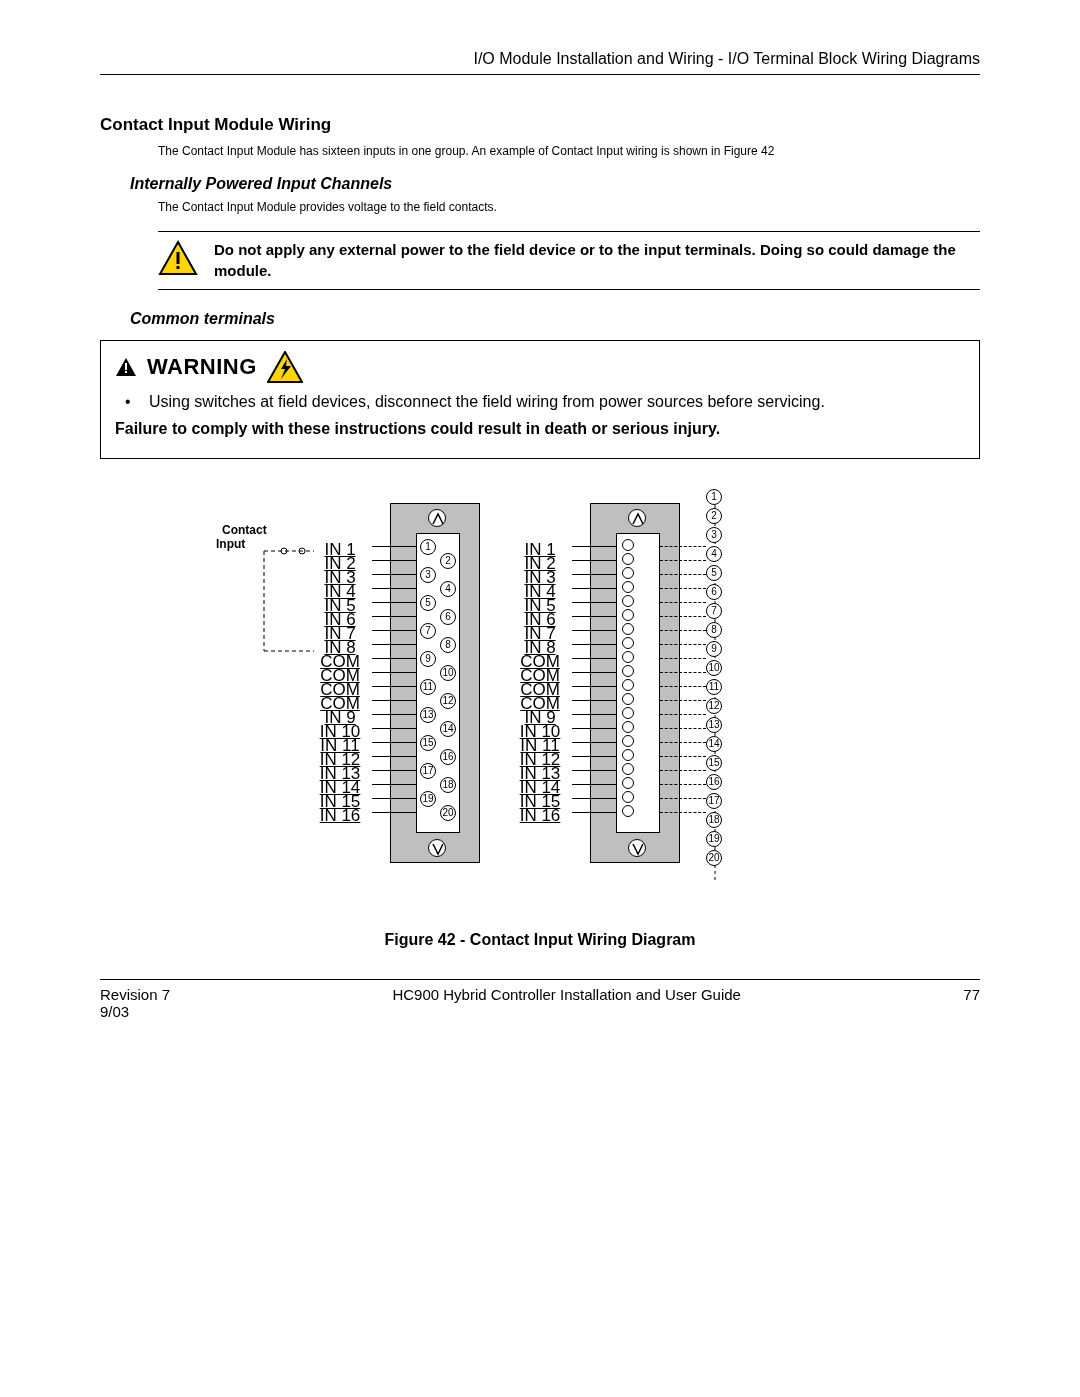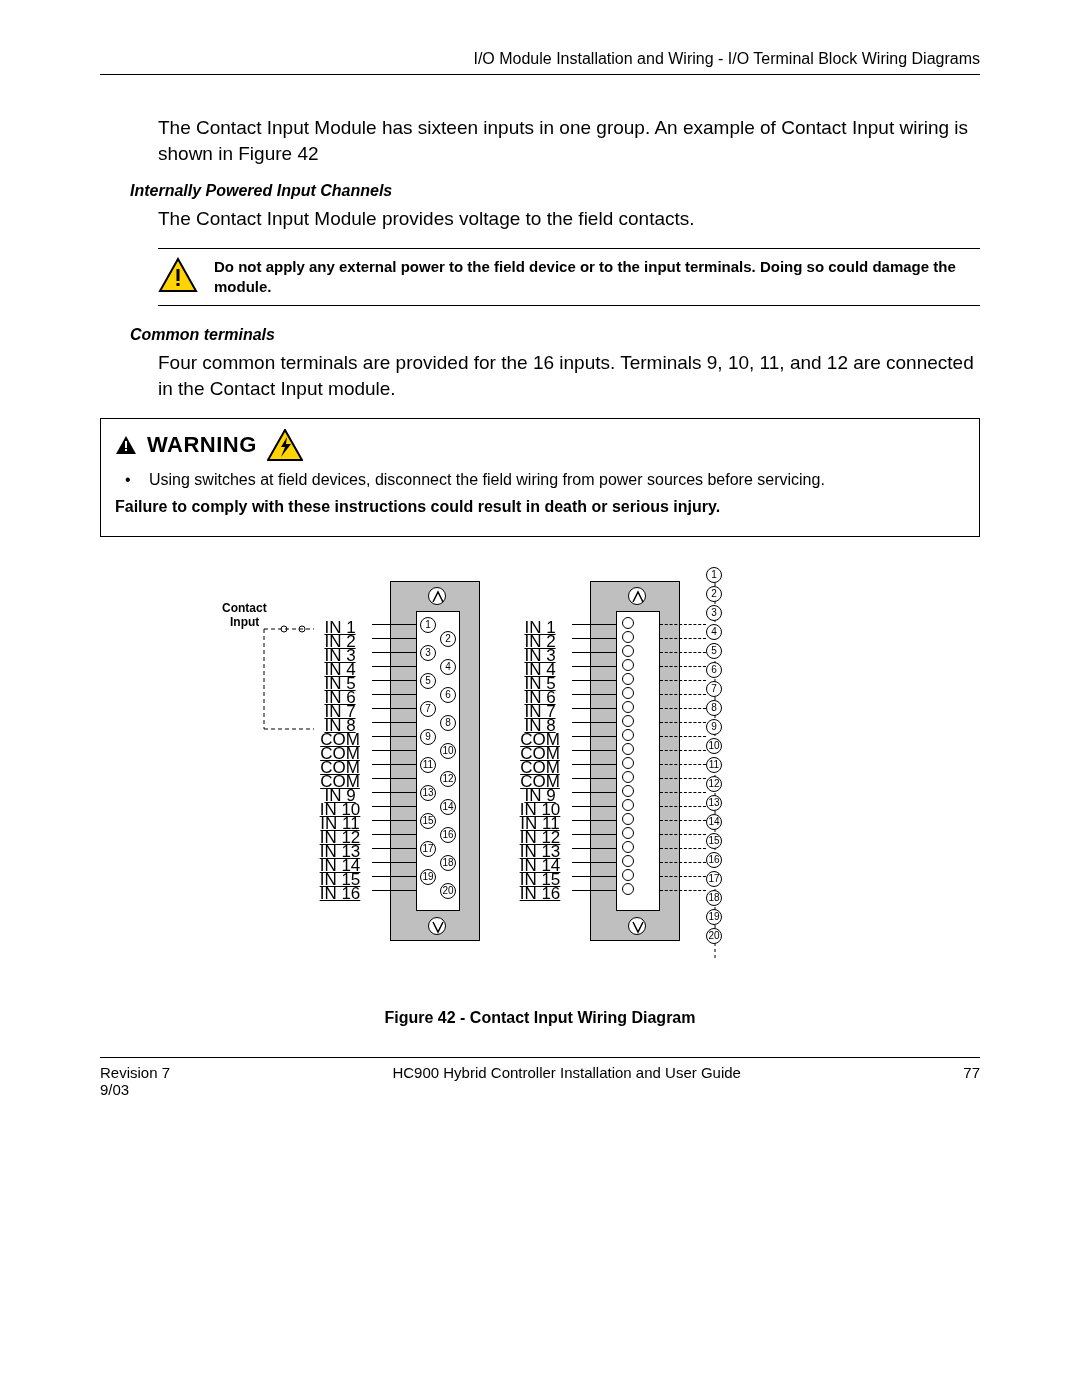--- a/index.html
+++ b/index.html
@@ -19,21 +19,21 @@
     padding-bottom: 6px;
     border-bottom: 1.5px solid #000;
     margin-bottom: 40px;
   }
   h2.section-title {
     font-size: 17px;
     font-weight: bold;
     margin: 0 0 8px 0;
   }
   .body-para {
-    font-size: 19px;
+    font-size: 12px;
     margin: 0 0 16px 58px;
     line-height: 1.35;
   }
   h3.subsection {
     font-size: 16px;
     font-style: italic;
     font-weight: bold;
     margin: 14px 0 6px 30px;
   }
   .caution-block {
@@ -151,40 +151,40 @@
     font-size: 15px;
   }
 </style>
 </head>
 <body>
 
 <div class="page">
 
   <div class="header-right">I/O Module Installation and Wiring - I/O Terminal Block Wiring Diagrams</div>
 
+  <h2 class="section-title">Contact Input Module Wiring</h2>
   <p class="body-para">The Contact Input Module has sixteen inputs in one group.  An example of Contact Input wiring is shown in Figure 42</p>
 
   <h3 class="subsection">Internally Powered Input Channels</h3>
   <p class="body-para">The Contact Input Module provides voltage to the field contacts.</p>
 
   <div class="caution-block">
     <div class="caution-icon">
       <svg width="40" height="36" viewBox="0 0 40 36">
         <polygon points="20,2 38,34 2,34" fill="#ffd400" stroke="#000" stroke-width="2"></polygon>
         <rect x="18.5" y="12" width="3" height="12" fill="#000"></rect>
         <rect x="18.5" y="26" width="3" height="3" fill="#000"></rect>
       </svg>
     </div>
     <div class="caution-text">
       <div class="caution-body">Do not apply any external power to the field device or to the input terminals. Doing so could damage the module.</div>
     </div>
   </div>
 
   <h3 class="subsection">Common terminals</h3>
-  <p class="body-para">Four common terminals are provided for the 16 inputs.  Terminals 9, 10, 11, and 12 are connected in the Contact Input module.</p>
 
   <div class="warning-box">
     <div class="warning-head">
       <svg width="22" height="20" viewBox="0 0 22 20">
         <polygon points="11,1 21,19 1,19" fill="#000"></polygon>
         <rect x="10" y="6" width="2" height="7" fill="#fff"></rect>
         <rect x="10" y="14" width="2" height="2" fill="#fff"></rect>
       </svg>
       <span class="warning-word">WARNING</span>
       <svg width="36" height="32" viewBox="0 0 36 32">
@@ -195,21 +195,21 @@
     <div class="bullet warning-line">
       <span class="dot">•</span>
       <span>Using switches at field devices, disconnect the field wiring from power sources before servicing.</span>
     </div>
     <div class="warning-line bold" style="font-weight:bold">Failure to comply with these instructions could result in death or serious injury.</div>
   </div>
 
   <div class="figure-area">
 
     <div class="contact-label" style="left:122px; top:40px;">Contact</div>
-    <div class="contact-label" style="left:130px; top:54px;">Input</div>
+    <div class="contact-label" style="left:116px; top:54px;">Input</div>
 
     <svg style="position:absolute; left:154px; top:58px;" width="80" height="120">
       <line x1="10" y1="10" x2="10" y2="110" stroke="#000" stroke-width="1" stroke-dasharray="4 3"></line>
       <line x1="10" y1="10" x2="60" y2="10" stroke="#000" stroke-width="1" stroke-dasharray="4 3"></line>
       <circle cx="30" cy="10" r="3" fill="none" stroke="#000"></circle>
       <circle cx="48" cy="10" r="3" fill="none" stroke="#000"></circle>
       <line x1="10" y1="110" x2="60" y2="110" stroke="#000" stroke-width="1" stroke-dasharray="4 3"></line>
     </svg>
 
     <div class="tb" style="left:290px; top:20px; width:90px; height:360px;"></div>

